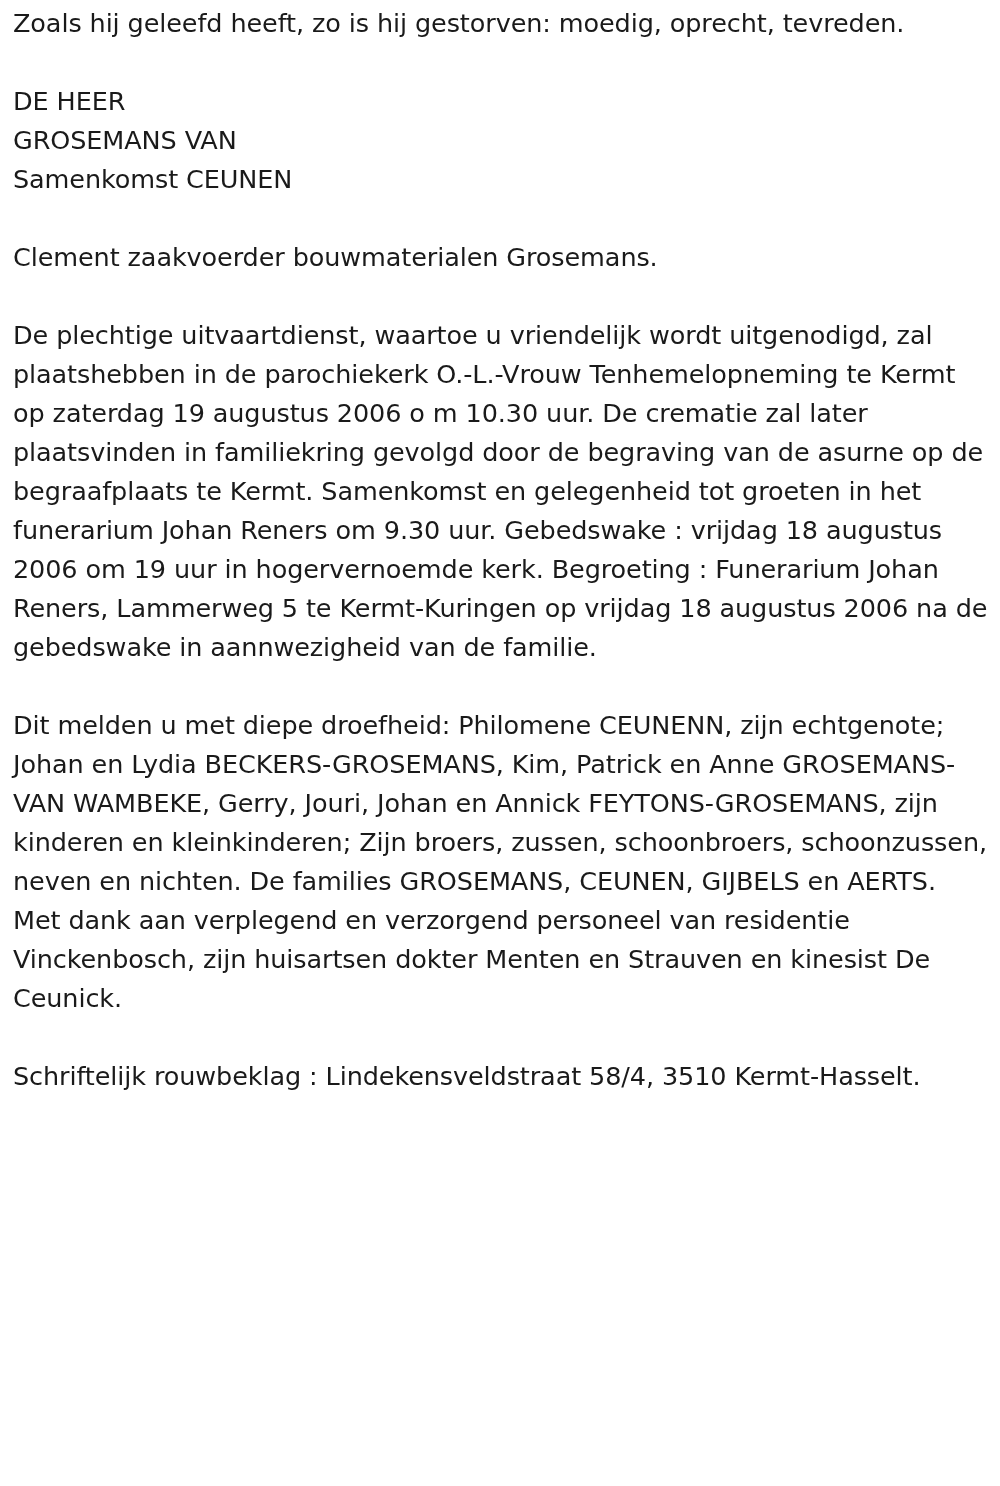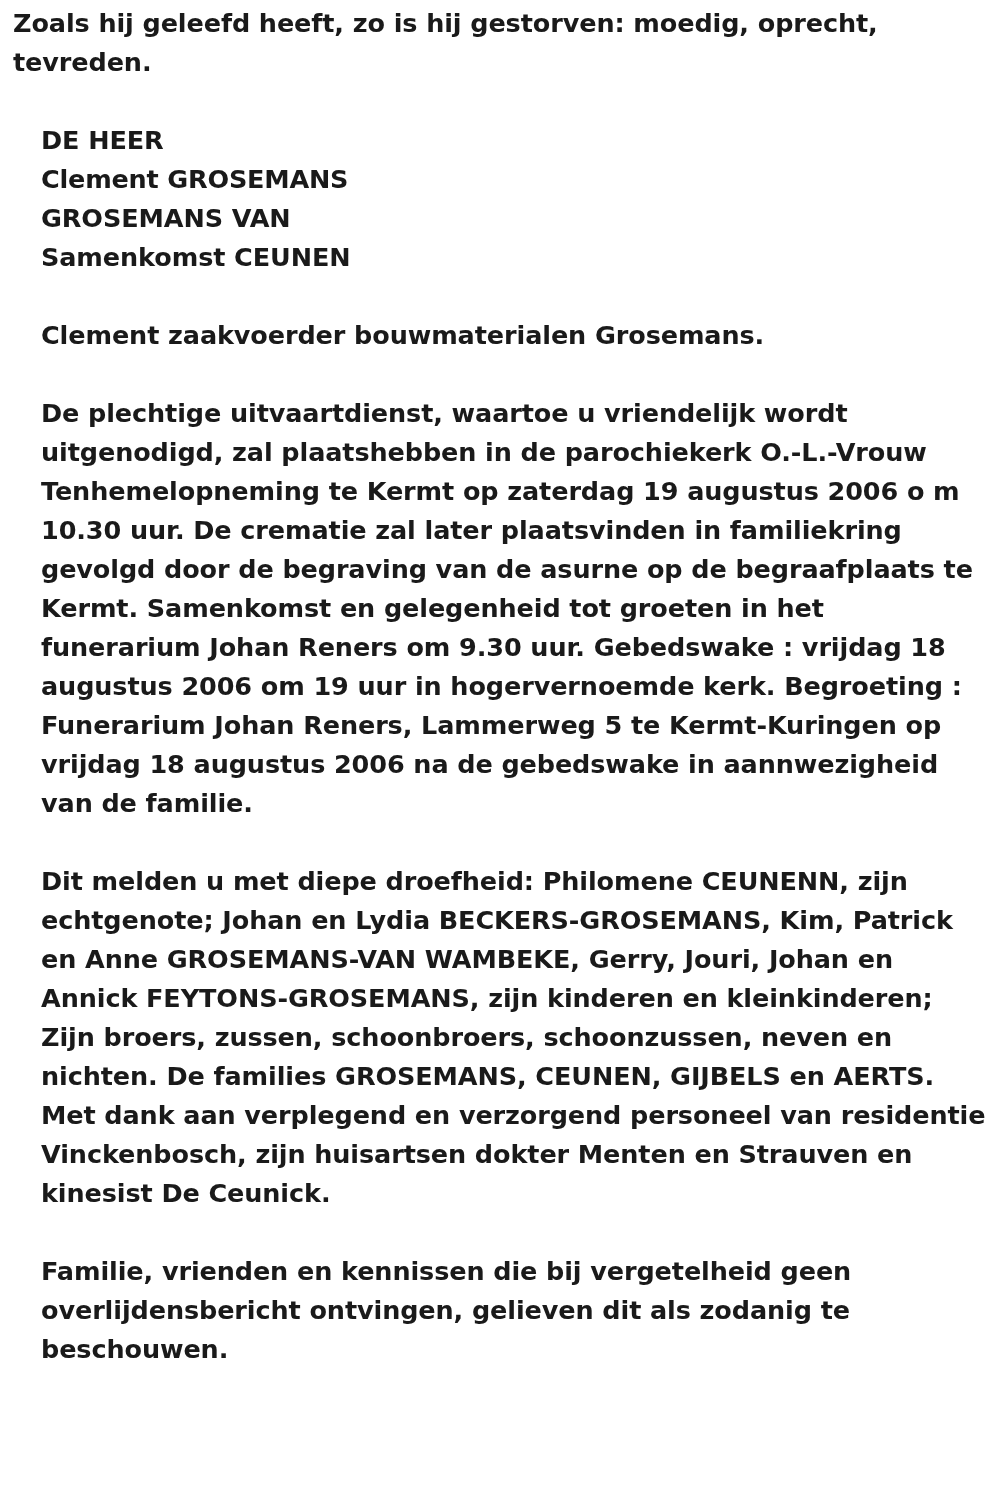--- a/index.html
+++ b/index.html
@@ -24,52 +24,49 @@
   }
   .block {
     font-size: 25.5px;
     line-height: 39px;
     letter-spacing: -0.1px;
     margin: 0;
     max-width: 978px;
     word-spacing: 0px;
     text-align: left;
     white-space: pre-wrap;
-    font-weight: bold;
   }
   .block + .block {
     margin-top: 39px;
-    margin-left: 28px;
   }
   .block.tight + .block.tight {
     margin-top: 0;
   }
   .name-line {
     font-weight: 700;
     letter-spacing: -0.2px;
   }
 </style>
 </head>
 <body style="color: rgb(26, 26, 26); background: rgb(255, 255, 255);">
 
 <div class="page" style="background: rgb(255, 255, 255);">
 
   <p class="block">Zoals hij geleefd heeft, zo is hij gestorven: moedig, oprecht, tevreden.</p>
 
   <p class="block tight">DE HEER</p>
 
-  <p class="block tight name-line">Clement GROSEMANS</p>
 
   <p class="block tight">GROSEMANS VAN</p>
 
   <p class="block tight">Samenkomst CEUNEN</p>
 
   <p class="block">Clement zaakvoerder bouwmaterialen Grosemans.</p>
 
 
   <p class="block">De plechtige uitvaartdienst, waartoe u vriendelijk wordt uitgenodigd, zal plaatshebben in de parochiekerk O.-L.-Vrouw Tenhemelopneming te Kermt op zaterdag 19 augustus 2006 o m 10.30 uur. De crematie zal later plaatsvinden in familiekring gevolgd door de begraving van de asurne op de begraafplaats te Kermt. Samenkomst en gelegenheid tot groeten in het funerarium Johan Reners om 9.30 uur. Gebedswake : vrijdag 18 augustus 2006 om 19 uur in hogervernoemde kerk. Begroeting : Funerarium Johan Reners, Lammerweg 5 te Kermt-Kuringen op vrijdag 18 augustus 2006 na de gebedswake in aannwezigheid van de familie.</p>
 
   <p class="block">Dit melden u met diepe droefheid: Philomene CEUNENN, zijn echtgenote; Johan en Lydia BECKERS-GROSEMANS, Kim, Patrick en Anne GROSEMANS-VAN WAMBEKE, Gerry, Jouri, Johan en Annick FEYTONS-GROSEMANS, zijn kinderen en kleinkinderen; Zijn broers, zussen, schoonbroers, schoonzussen, neven en nichten. De families GROSEMANS, CEUNEN, GIJBELS en AERTS. Met dank aan verplegend en verzorgend personeel van residentie Vinckenbosch, zijn huisartsen dokter Menten en Strauven en kinesist De Ceunick.</p>
 
+  <p class="block">Schriftelijk rouwbeklag : Lindekensveldstraat 58/4, 3510 Kermt-Hasselt.</p>
 
-  <p class="block">Familie, vrienden en kennissen die bij vergetelheid geen overlijdensbericht ontvingen, gelieven dit als zodanig te beschouwen.</p>
 
 </div>
 
 </body></html>

